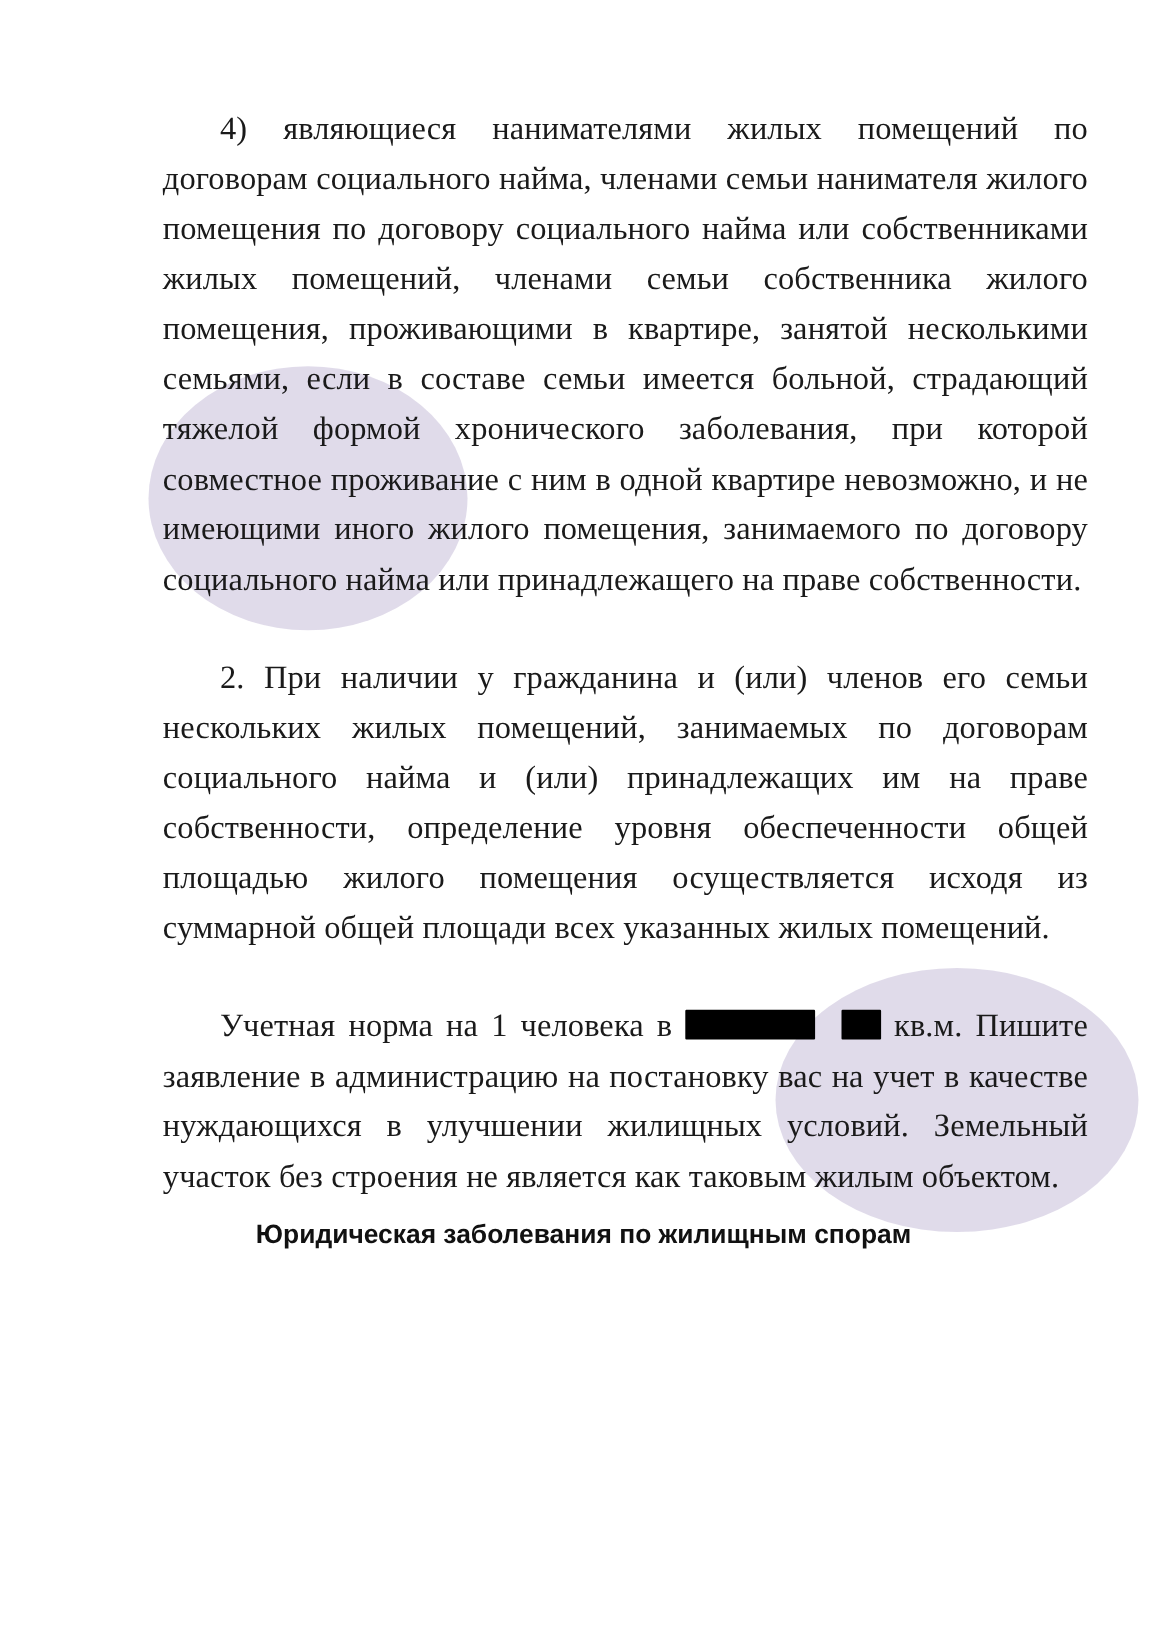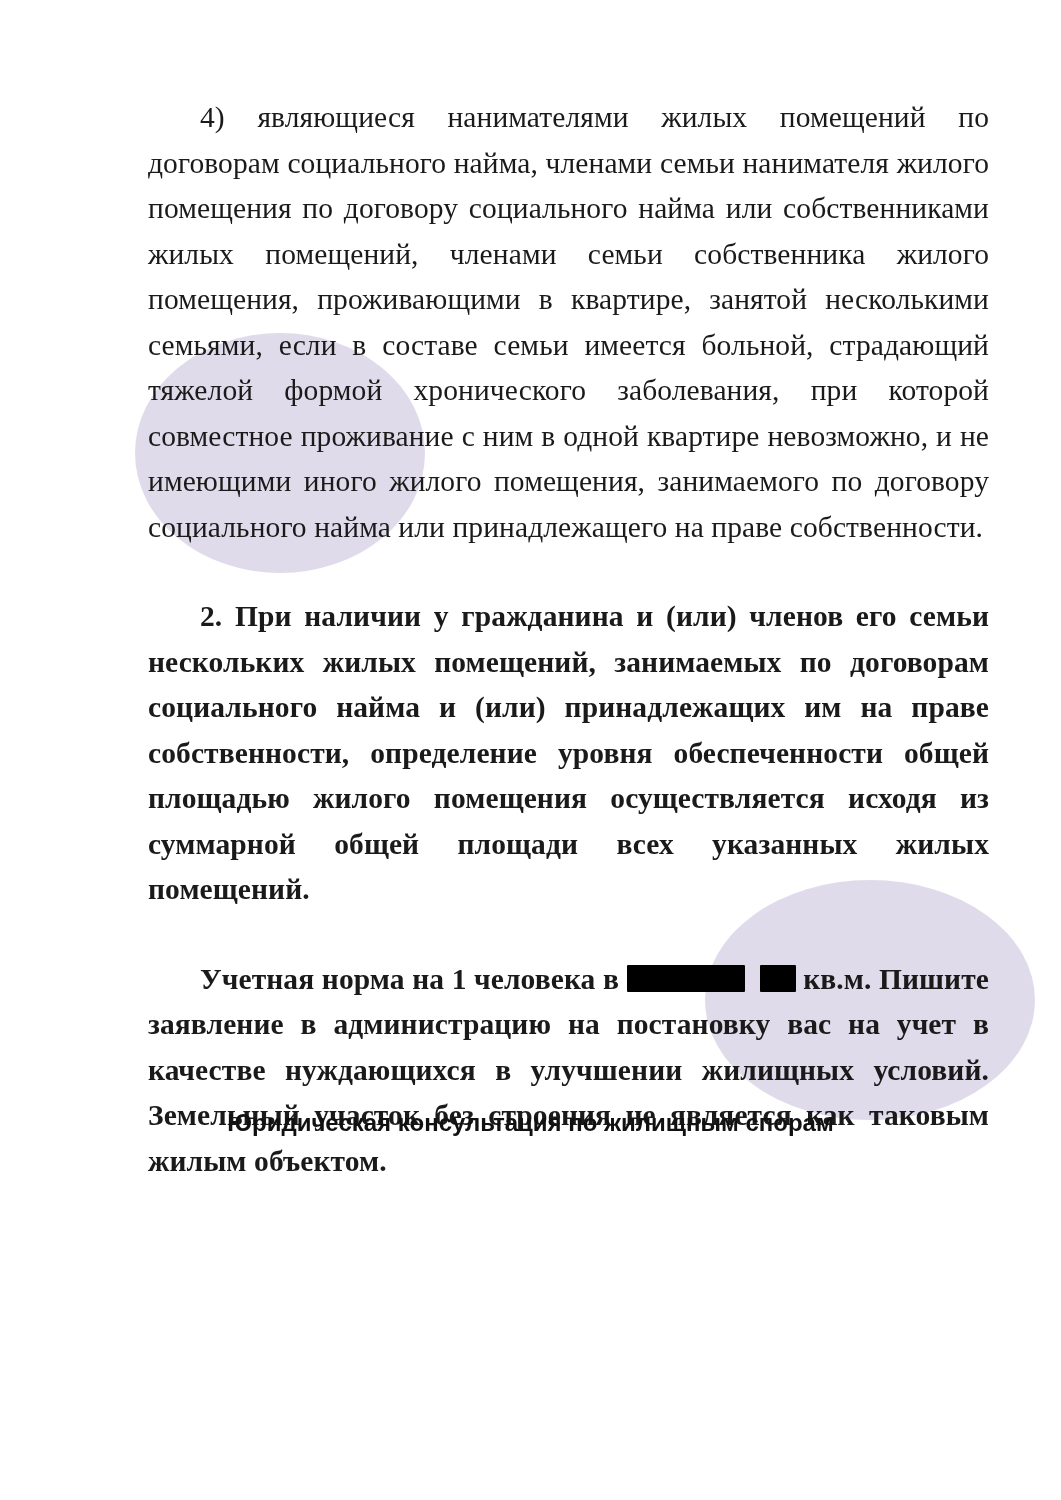--- a/index.html
+++ b/index.html
@@ -57,21 +57,20 @@
     line-height: 45.5px;
     text-align: justify;
     text-justify: inter-word;
     text-indent: 52px;
     hyphens: none;
     letter-spacing: 0.1px;
   }
 
   p.para.spaced {
     margin-top: 44px;
-    font-weight: bold;
   }
 
   .redact {
     display: inline-block;
     background: #000000;
     vertical-align: -3px;
     border-radius: 1px;
   }
   .redact-long {
     width: 118px;
@@ -111,16 +110,16 @@
 
     <p class="para spaced">2. При наличии у гражданина и (или) членов его семьи нескольких жилых помещений, занимаемых по договорам социального найма и (или) принадлежащих им на праве собственности, определение уровня обеспеченности общей площадью жилого помещения осуществляется исходя из суммарной общей площади всех указанных жилых помещений.</p>
 
     <p class="para spaced">
       <span>Учетная норма на 1 человека в</span><span> </span><span class="redact redact-long"></span><span>&nbsp;&nbsp;</span><span class="redact redact-short"></span><span>&nbsp;</span><span>кв.м.</span><span> </span><span>Пишите заявление в администрацию на постановку вас на учет в качестве нуждающихся в улучшении жилищных условий. Земельный участок без строения не является как таковым жилым объектом.</span>
     </p>
 
   </div>
 
   <div class="footer">
-    <div>Юридическая консультация по жилищным спорам</div>
+    <div>Юридическая заболевания по жилищным спорам</div>
   </div>
 
 </div>
 
 </body></html>

